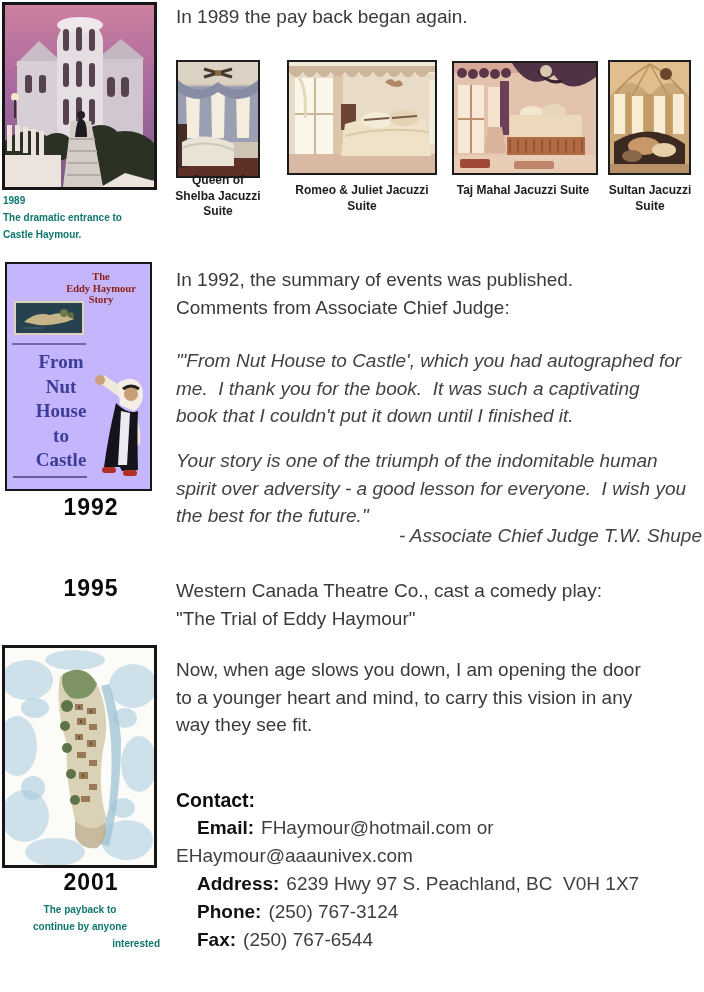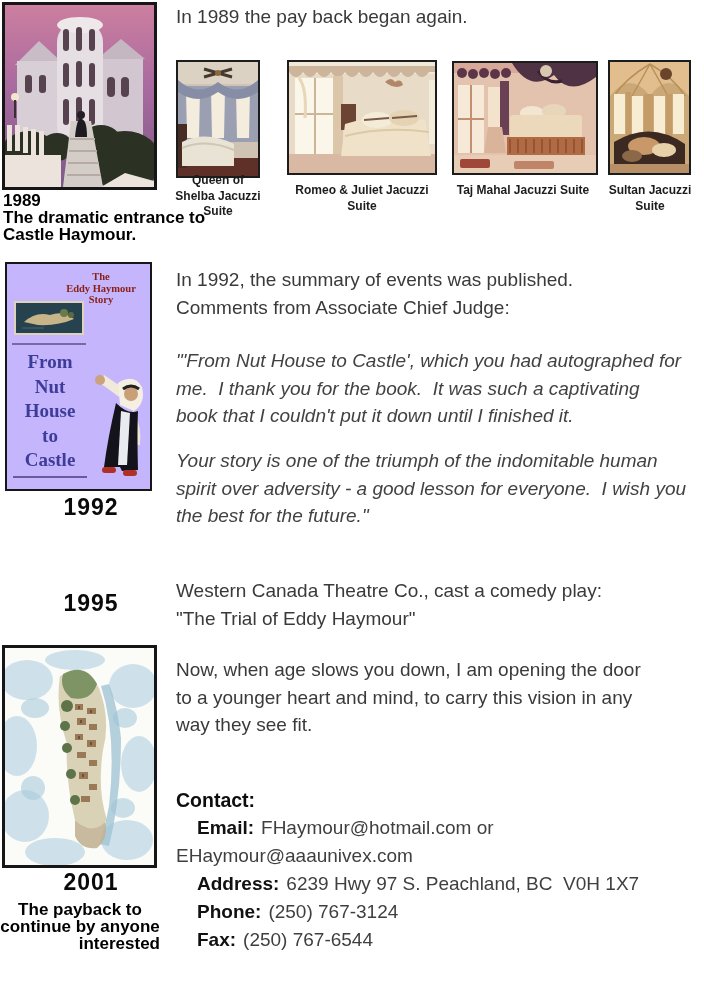--- a/index.html
+++ b/index.html
@@ -5,40 +5,40 @@
   html,body{margin:0;padding:0;background:#ffffff;}
   .page{position:relative;width:704px;height:992px;background:#ffffff;overflow:hidden;
         font-family:"Liberation Sans",sans-serif;color:#3a3a3a;}
   .abs{position:absolute;}
   .photo{position:absolute;border:3px solid #161616;background:#fff;overflow:hidden;}
   .photo2{position:absolute;border:2px solid #1c1c1c;background:#fff;overflow:hidden;}
   .body-line{font-size:19px;line-height:27.5px;white-space:pre-wrap;color:#3a3a3a;}
   .italic .body-line{font-style:italic;color:#424242;}
   .year-label{position:absolute;left:0;width:160px;text-align:center;
               font-size:23px;font-weight:bold;color:#0a0a0a;letter-spacing:1px;padding-left:11px;}
-  .small-cap{font-size:17px;font-weight:bold;color:#000000;line-height:17px;white-space:pre-wrap;}
+  .small-cap{font-size:10px;font-weight:bold;color:#0f766e;line-height:17px;white-space:pre-wrap;}
   .suite-cap{position:absolute;text-align:center;font-size:12px;font-weight:bold;
              color:#1c1c1c;line-height:15.5px;}
   .right-col{left:176px;width:530px;}
   .attr-line{text-align:right;}
   .c-line{font-size:19px;line-height:28px;white-space:pre-wrap;color:#3f3f3f;}
   .c-label{font-weight:bold;color:#111;}
   .c-label:not(:empty){margin-right:7px;margin-left:21px;}
   .contact-h{font-size:19.5px;font-weight:bold;color:#0d0d0d;line-height:28px;}
   
   .book{position:absolute;left:5px;top:262px;width:143px;height:225px;border:2px solid #171717;
         background:#c4b5fd;overflow:hidden;}
   .book-toptitle{position:absolute;left:48px;top:7px;width:92px;text-align:center;
                  font-family:"Liberation Serif",serif;font-weight:bold;font-size:10.5px;
                  line-height:11.5px;color:#8b2016;}
   .book-inset{position:absolute;left:7px;top:37px;width:66px;height:30px;border:2px solid #ddd2bc;}
   .book-rule{position:absolute;left:5px;top:79px;width:74px;height:2px;background:#7a68a2;}
   .book-title{position:absolute;left:0px;top:86px;width:86px;text-align:center;
               font-family:"Liberation Serif",serif;font-weight:bold;font-size:19px;
-              line-height:24.5px;color:#3d3d99;}
+              line-height:24.5px;color:#3d3d99;padding-left:11px;}
   .book-underline{position:absolute;left:6px;top:212px;width:74px;height:2px;background:#6a5a9a;}
   .fig{position:absolute;right:2px;bottom:6px;}
 </style>
 </head>
 <body>
 
 <div class="page">
 
   <div class="photo" style="left:2px;top:2px;width:149px;height:182px;">
     <svg width="149" height="182" viewBox="0 0 149 182">
@@ -296,22 +296,25 @@
   <div class="abs right-col italic" style="top:347px;">
     <div class="body-line">"'From Nut House to Castle', which you had autographed for</div>
     <div class="body-line">me.  I thank you for the book.  It was such a captivating</div>
     <div class="body-line">book that I couldn't put it down until I finished it.</div>
   </div>
   <div class="abs right-col italic" style="top:447px;">
     <div class="body-line">Your story is one of the triumph of the indomitable human</div>
     <div class="body-line">spirit over adversity - a good lesson for everyone.  I wish you</div>
     <div class="body-line">the best for the future."</div>
   </div>
-
-  <div class="year-label" style="top:590px;">1995</div>
+  <div class="abs right-col italic" style="top:522px;width:526px;">
+    <div class="body-line attr-line">- Associate Chief Judge T.W. Shupe</div>
+  </div>
+
+  <div class="year-label" style="top:575px;">1995</div>
   <div class="abs right-col" style="top:577px;">
     <div class="body-line">Western Canada Theatre Co., cast a comedy play:</div>
     <div class="body-line">"The Trial of Eddy Haymour"</div>
   </div>
 
   <div class="photo" style="left:2px;top:645px;width:149px;height:217px;">
     <svg width="149" height="217" viewBox="0 0 149 217">
       <rect width="149" height="217" fill="#fbfbf7"></rect>
       <g fill="#c7dde8" opacity="0.85">
         <ellipse cx="22" cy="32" rx="26" ry="20"></ellipse>

